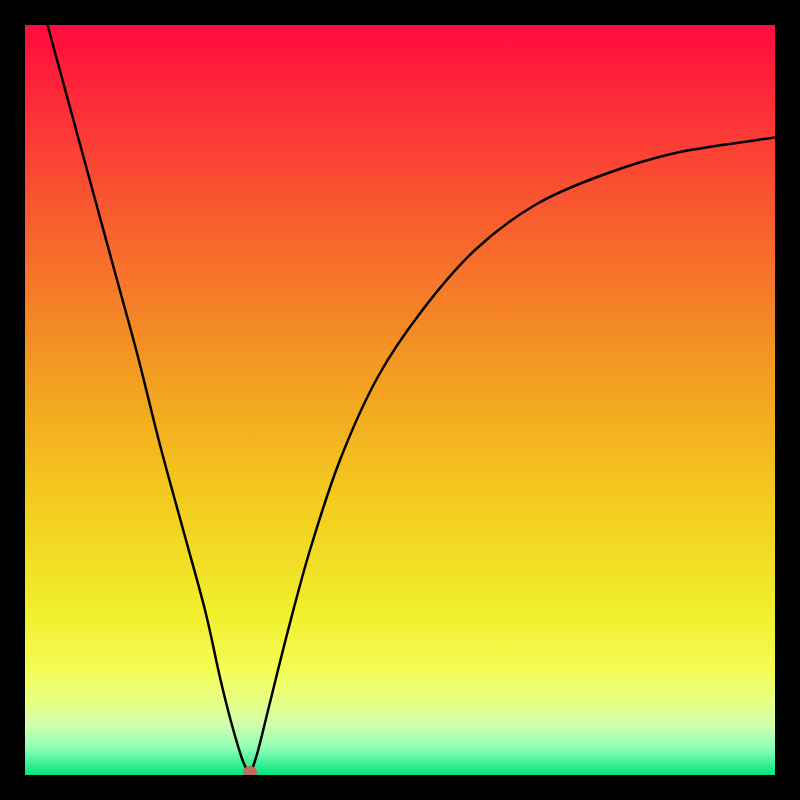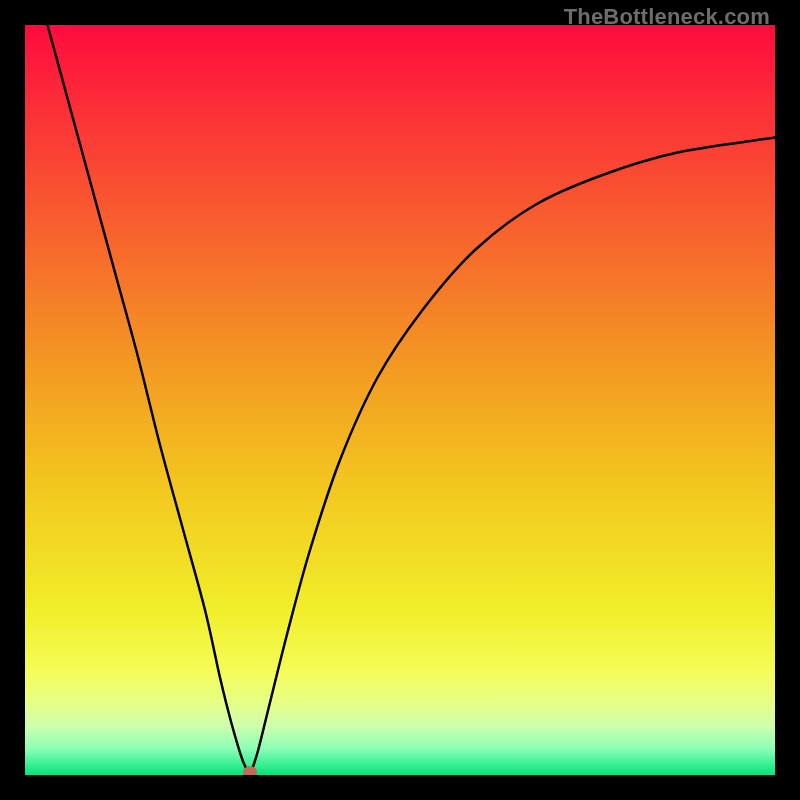--- a/index.html
+++ b/index.html
@@ -80,15 +80,14 @@
 
     <svg class="curve-svg" viewBox="0 0 750 750" preserveAspectRatio="none">
       <path id="curve-left" d="M22.50 0.00 C 26.25 13.75, 37.50 55.00, 45.00 82.50 C 52.50 110.00, 60.00 137.50, 67.50 165.00 C 75.00 192.50, 82.50 220.00, 90.00 247.50 C 97.50 275.00, 105.00 301.25, 112.50 330.00 C 120.00 358.75, 127.50 391.25, 135.00 420.00 C 142.50 448.75, 150.00 475.00, 157.50 502.50 C 165.00 530.00, 173.75 560.00, 180.00 585.00 C 186.25 610.00, 190.63 633.75, 195.00 652.50 C 199.38 671.25, 202.50 683.75, 206.25 697.50 C 210.00 711.25, 214.37 726.25, 217.50 735.00 C 220.62 743.75, 223.75 747.50, 225.00 750.00" fill="none" stroke="#000" stroke-width="2.5" stroke-linecap="round" stroke-linejoin="round"></path>
       <path id="curve-right" d="M225.00 750.00 C 226.25 746.25, 229.38 738.75, 232.50 727.50 C 235.63 716.25, 238.75 702.50, 243.75 682.50 C 248.75 662.50, 255.63 633.75, 262.50 607.50 C 269.38 581.25, 276.25 553.75, 285.00 525.00 C 293.75 496.25, 303.75 463.75, 315.00 435.00 C 326.25 406.25, 338.75 377.50, 352.50 352.50 C 366.25 327.50, 381.25 306.25, 397.50 285.00 C 413.75 263.75, 431.25 242.50, 450.00 225.00 C 468.75 207.50, 488.75 192.50, 510.00 180.00 C 531.25 167.50, 553.75 158.75, 577.50 150.00 C 601.25 141.25, 623.75 133.75, 652.50 127.50 C 681.25 121.25, 733.75 115.00, 750.00 112.50" fill="none" stroke="#000" stroke-width="2.5" stroke-linecap="round" stroke-linejoin="round"></path>
     </svg>
 
     <div class="dot" id="optimal-dot" style="left: 225px; top: 747px;"></div>
 
   </div>
 
-  <div class="watermark">TheBottleneck.com</div>
 
 </div>
 
 </body></html>

